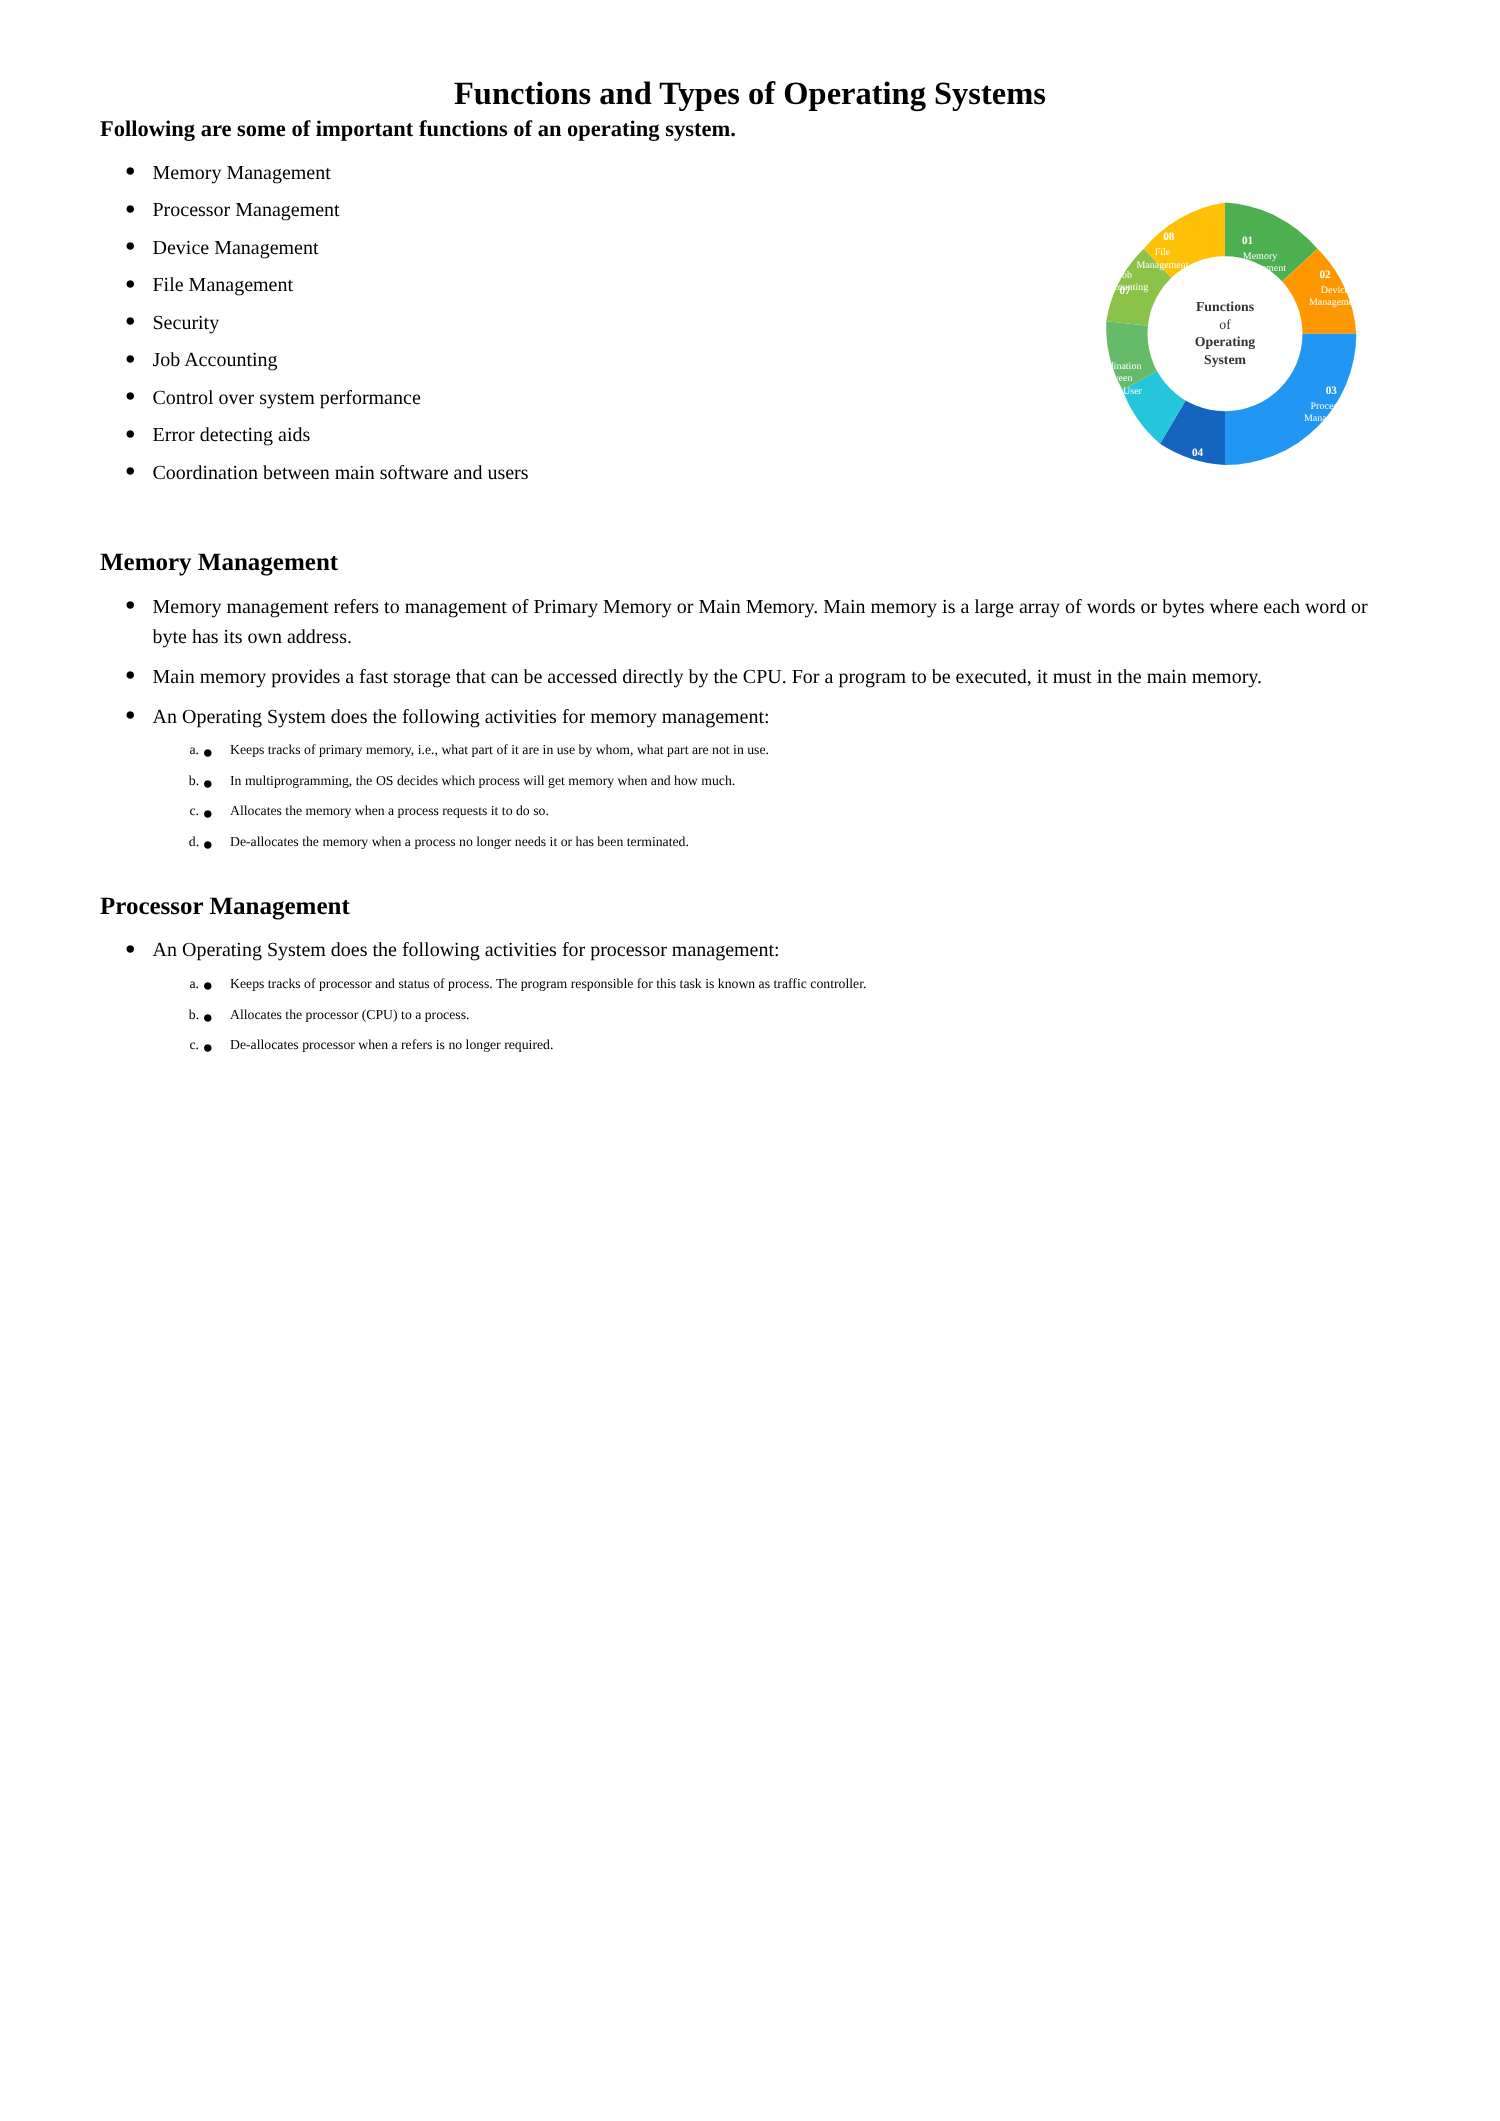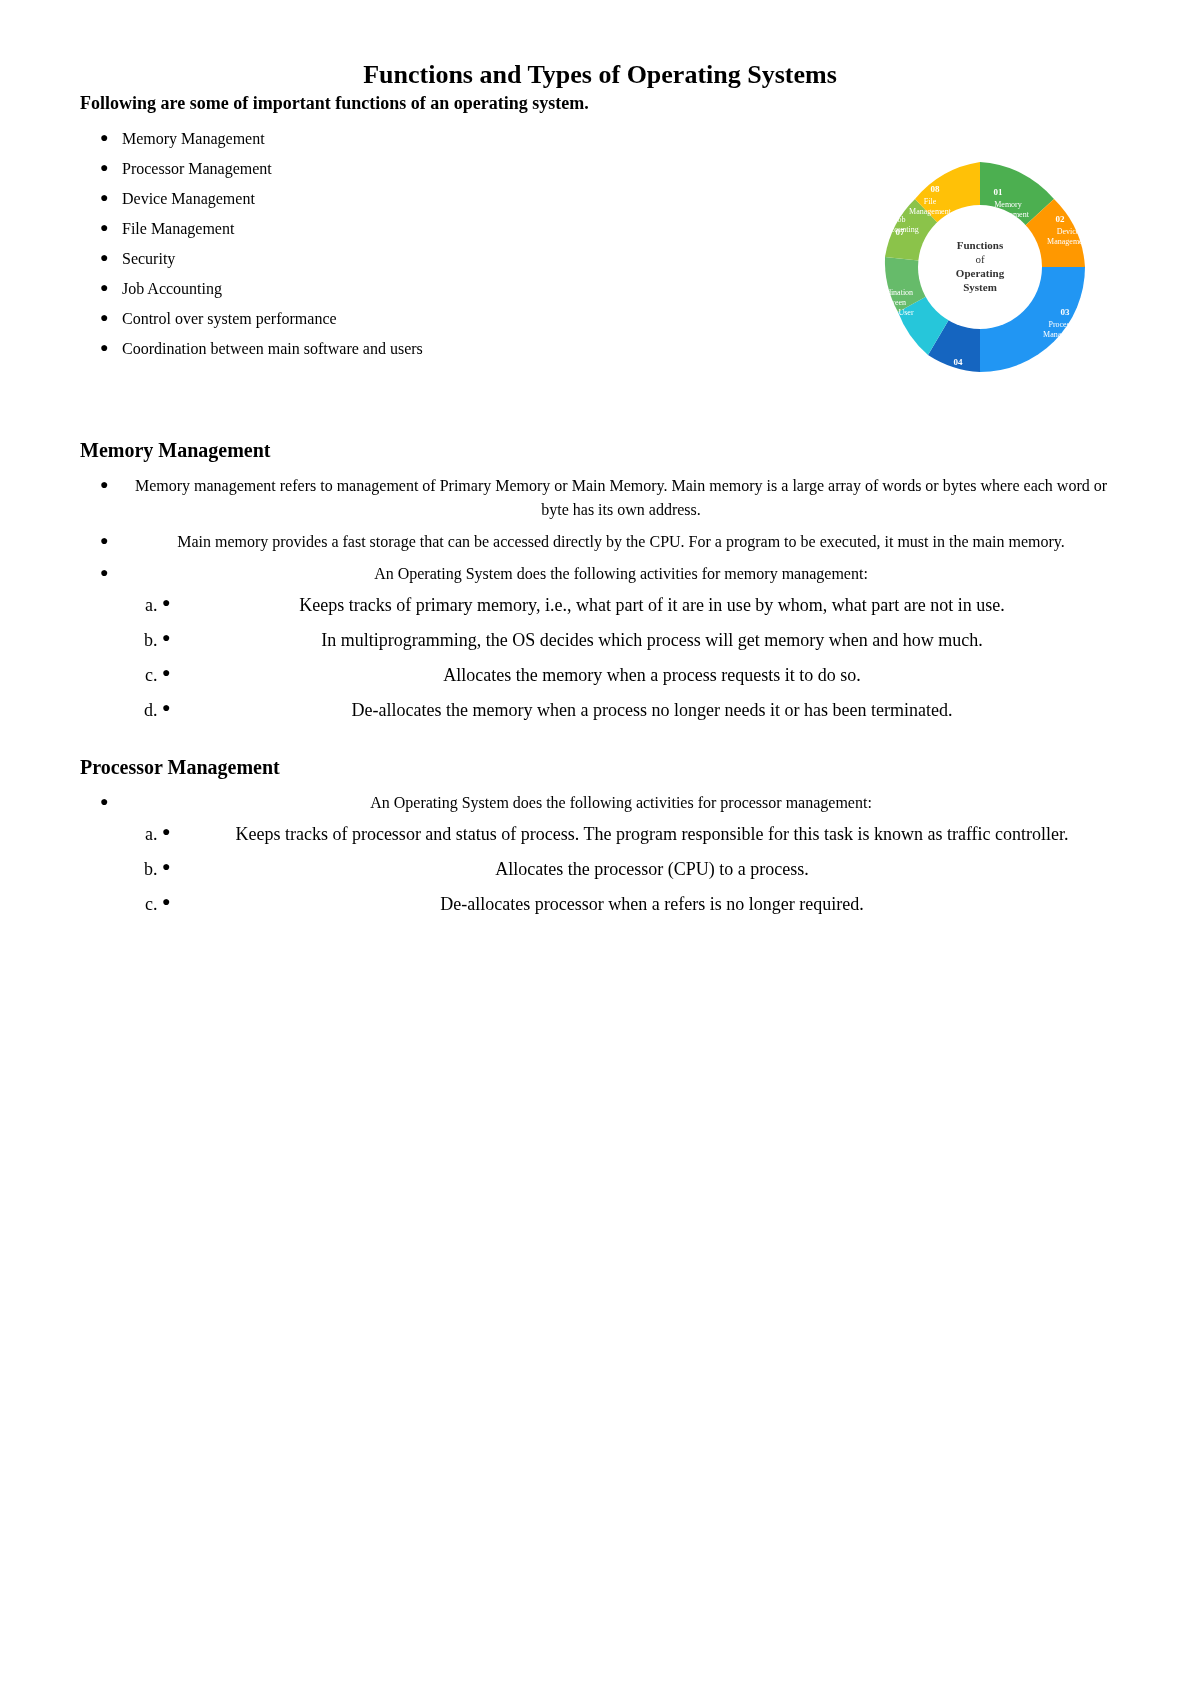--- a/index.html
+++ b/index.html
@@ -55,38 +55,37 @@
       top: 0;
       font-size: 14px;
     }
     ol.alpha-list {
       list-style: lower-alpha;
       padding-left: 40px;
       margin-top: 6px;
     }
     ol.alpha-list li {
       margin-bottom: 6px;
-      font-size: 18px;
+      font-size: 11px;
       line-height: 1.5;
     }
     .chart-container {
       width: 280px;
       flex-shrink: 0;
       margin-top: 0;
     }
     
     .pie-chart-wrapper {
       position: relative;
       width: 280px;
       height: 280px;
     }
 
     .section-content ul.bullet-list li {
       margin-bottom: 8px;
-      text-align: center;
     }
 
     .sub-list {
       margin-top: 4px;
     }
   </style>
 </head>
 <body>
 
 <h1 class="page-title">Functions and Types of Operating Systems</h1>
@@ -96,20 +95,21 @@
 <div class="intro-section">
   <div class="intro-list">
     <ul class="bullet-list">
       <li>Memory Management</li>
       <li>Processor Management</li>
       <li>Device Management</li>
       <li>File Management</li>
       <li>Security</li>
       <li>Job Accounting</li>
       <li>Control over system performance</li>
+      <li>Error detecting aids</li>
       <li>Coordination between main software and users</li>
     </ul>
   </div>
   <div class="chart-container">
     <div class="pie-chart-wrapper">
       <svg width="280" height="280" viewBox="0 0 280 280">
 
         <path d="M 140 140 L 140 35 A 105 105 0 0 1 214 72 Z" fill="#4CAF50"></path>
         <text x="158" y="68" font-size="9" fill="white" font-weight="bold" text-anchor="middle">01</text>
         <text x="168" y="80" font-size="8" fill="white" text-anchor="middle">Memory</text>

